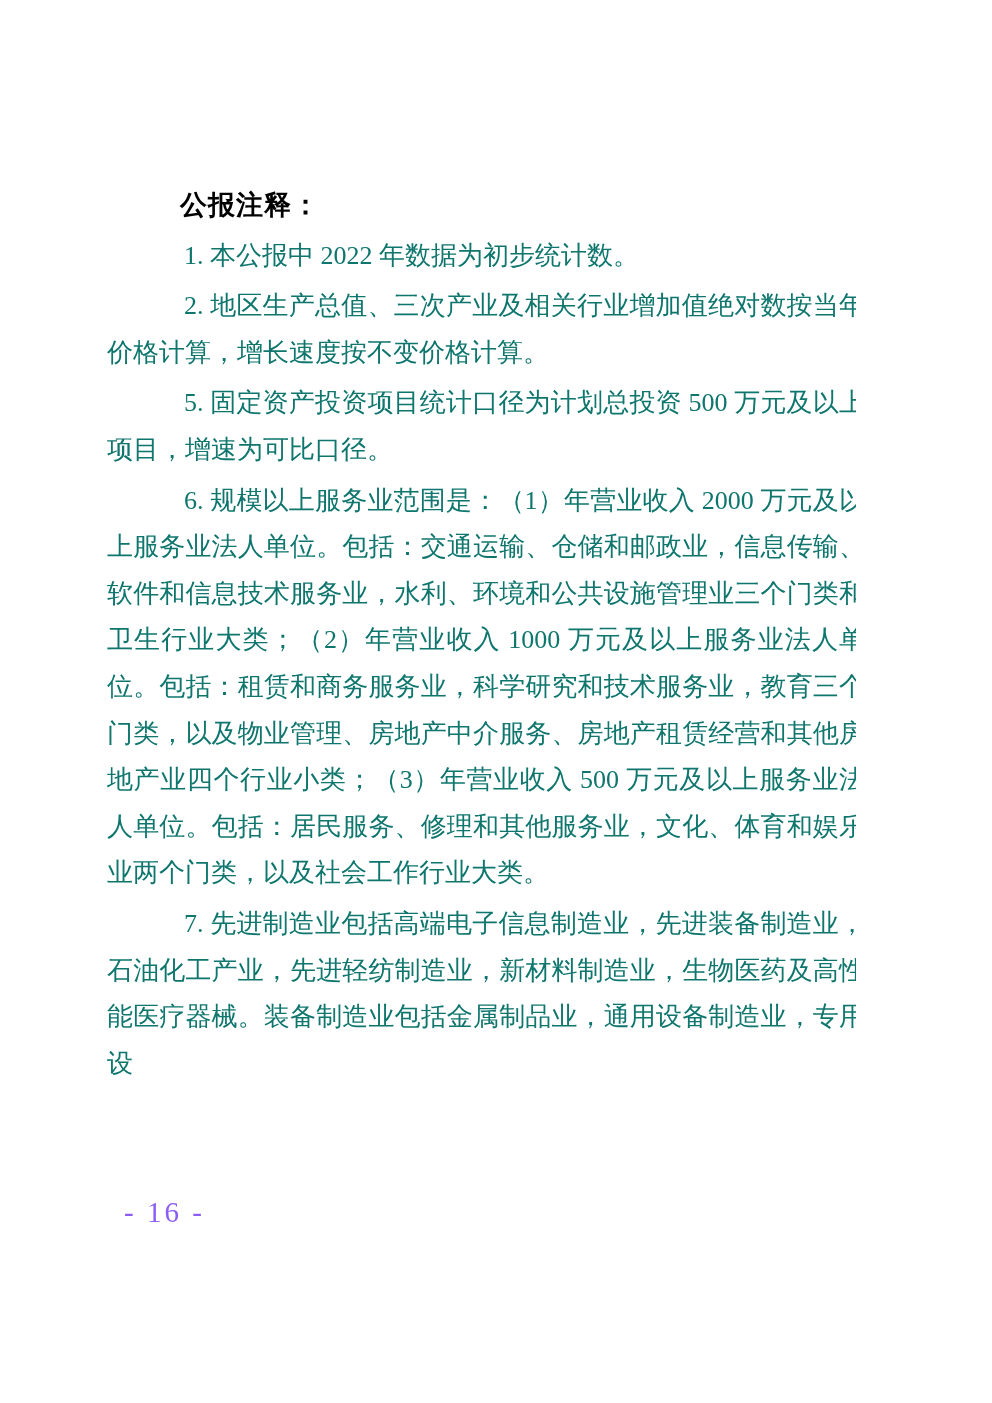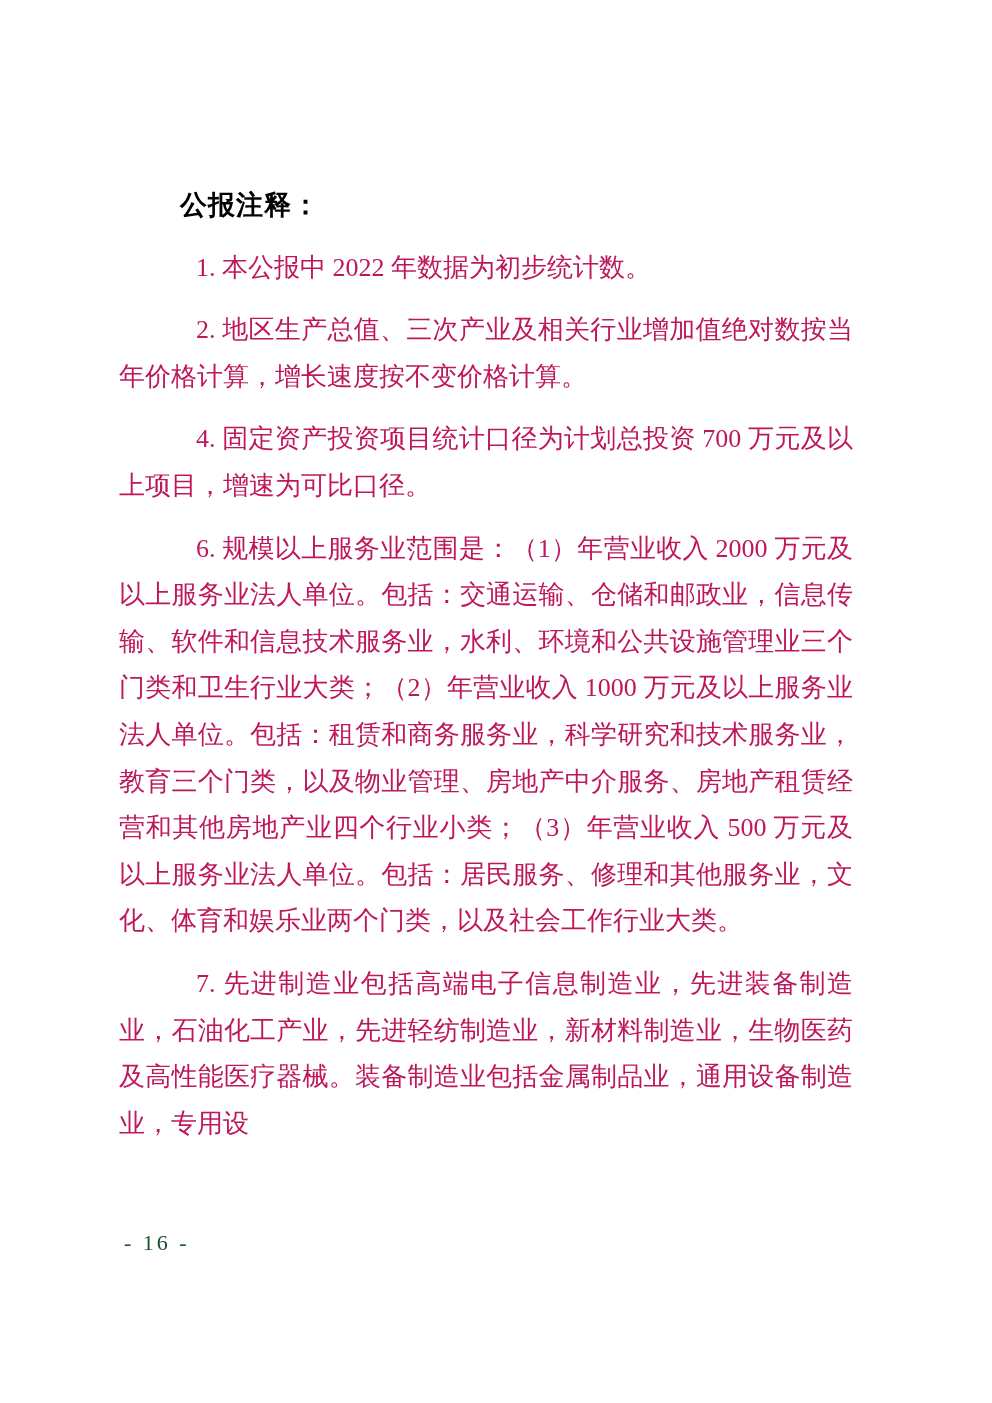--- a/index.html
+++ b/index.html
@@ -25,46 +25,46 @@
     margin: 0;
     font-family: "Liberation Sans", "DejaVu Sans", sans-serif;
     font-weight: 700;
     font-size: 27px;
     line-height: 46.6px;
     text-indent: 77px;
     color: #000000;
     letter-spacing: 1px;
   }
   .para {
-    margin: 16px;
+    margin: 4px;
     font-family: "Liberation Serif", "DejaVu Serif", serif;
     font-size: 26px;
     line-height: 46.6px;
     text-align: justify;
     text-justify: inter-character;
     text-indent: 77px;
-    color: #be185d;
+    color: #0f766e;
   }
   .page-number {
     position: absolute;
     left: 124px;
-    top: 1230px;
+    top: 1196px;
     font-family: "Liberation Serif", "DejaVu Serif", serif;
-    font-size: 22px;
+    font-size: 29px;
     letter-spacing: 3px;
-    color: #14532d;
+    color: #8b5cf6;
     white-space: pre;
   }
 </style>
 </head>
 <body>
 
 <div class="page">
   <div class="content">
     <h2 class="doc-heading">公报注释：</h2>
     <p class="para">1. 本公报中 2022 年数据为初步统计数。</p>
     <p class="para">2. 地区生产总值、三次产业及相关行业增加值绝对数按当年价格计算，增长速度按不变价格计算。</p>
-    <p class="para">4. 固定资产投资项目统计口径为计划总投资 700 万元及以上项目，增速为可比口径。</p>
+    <p class="para">5. 固定资产投资项目统计口径为计划总投资 500 万元及以上项目，增速为可比口径。</p>
     <p class="para">6. 规模以上服务业范围是：（1）年营业收入 2000 万元及以上服务业法人单位。包括：交通运输、仓储和邮政业，信息传输、软件和信息技术服务业，水利、环境和公共设施管理业三个门类和卫生行业大类；（2）年营业收入 1000 万元及以上服务业法人单位。包括：租赁和商务服务业，科学研究和技术服务业，教育三个门类，以及物业管理、房地产中介服务、房地产租赁经营和其他房地产业四个行业小类；（3）年营业收入 500 万元及以上服务业法人单位。包括：居民服务、修理和其他服务业，文化、体育和娱乐业两个门类，以及社会工作行业大类。</p>
     <p class="para">7. 先进制造业包括高端电子信息制造业，先进装备制造业，石油化工产业，先进轻纺制造业，新材料制造业，生物医药及高性能医疗器械。装备制造业包括金属制品业，通用设备制造业，专用设</p>
   </div>
   <div class="page-number">- 16 -</div>
 </div>
 
 </body></html>

